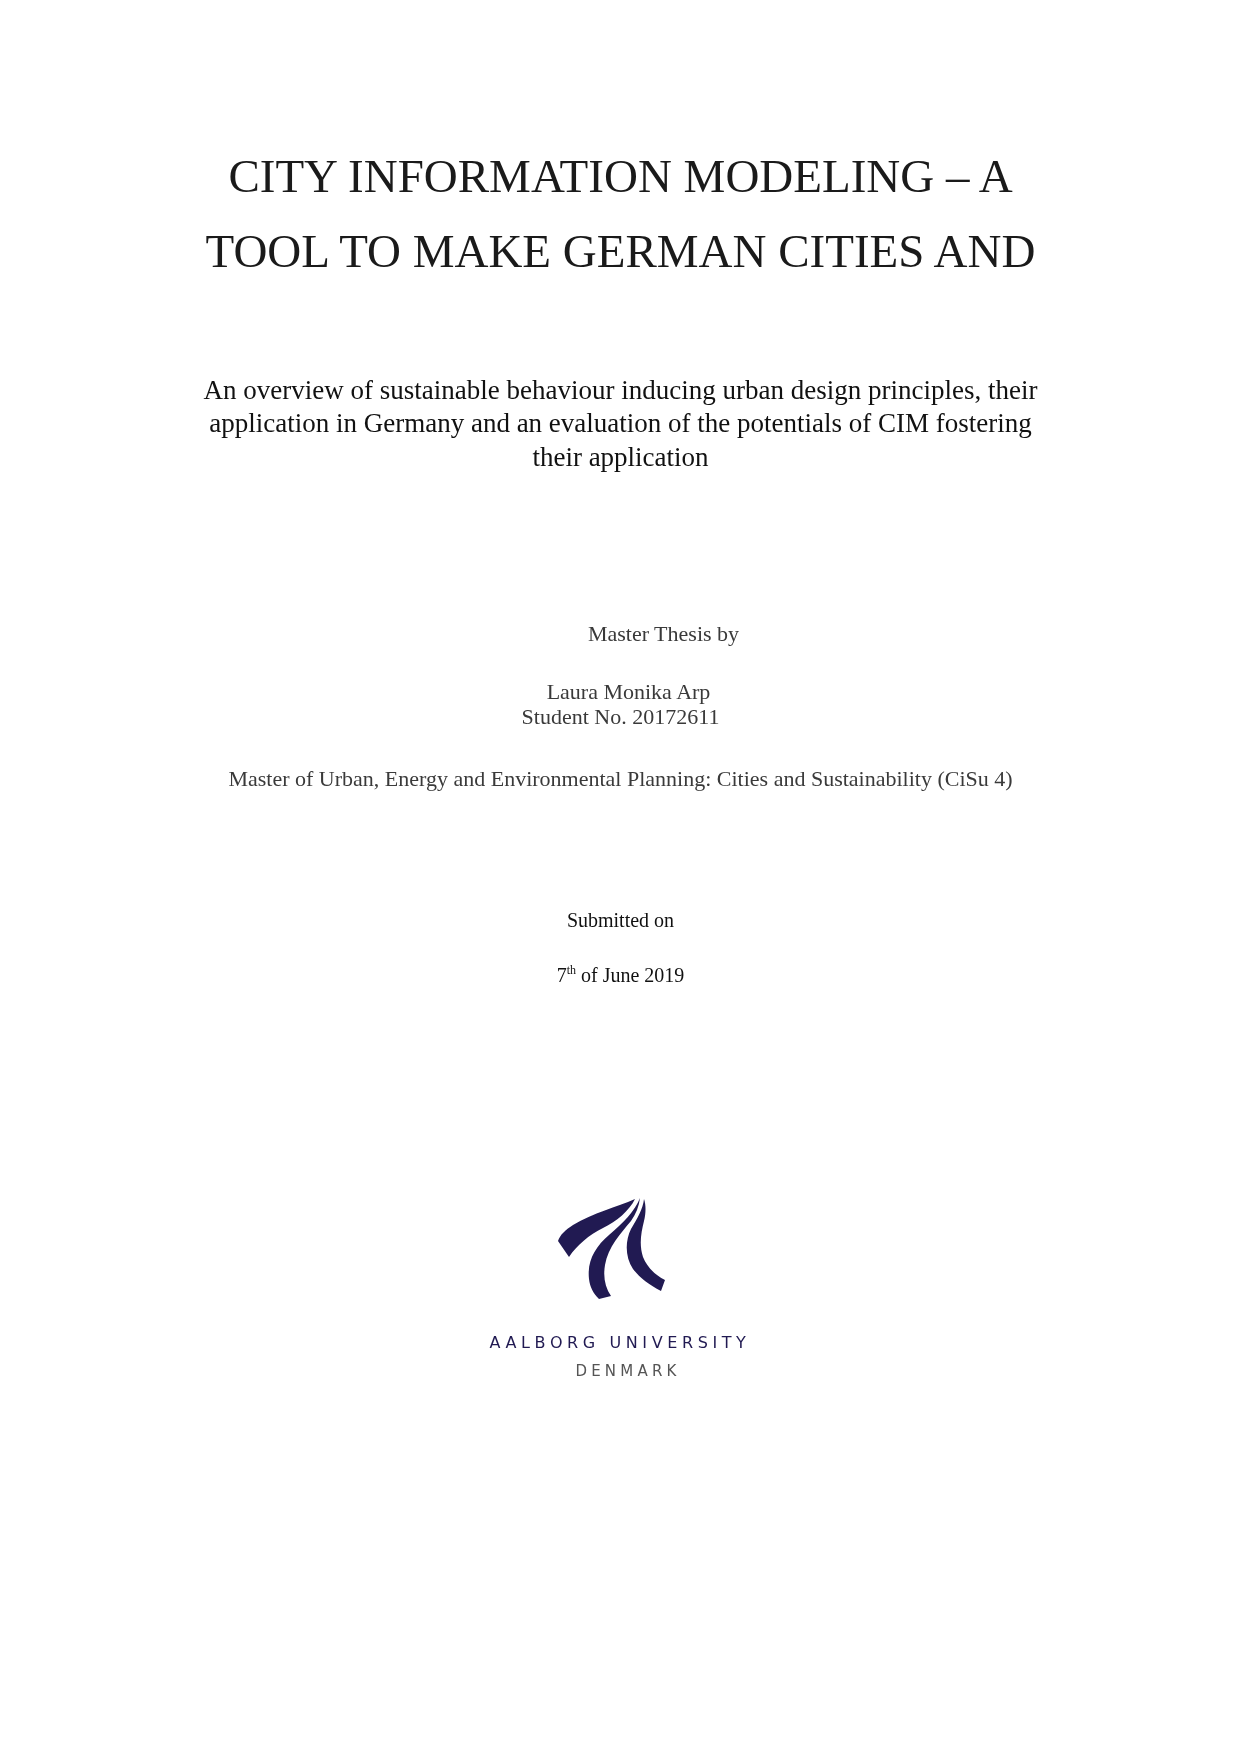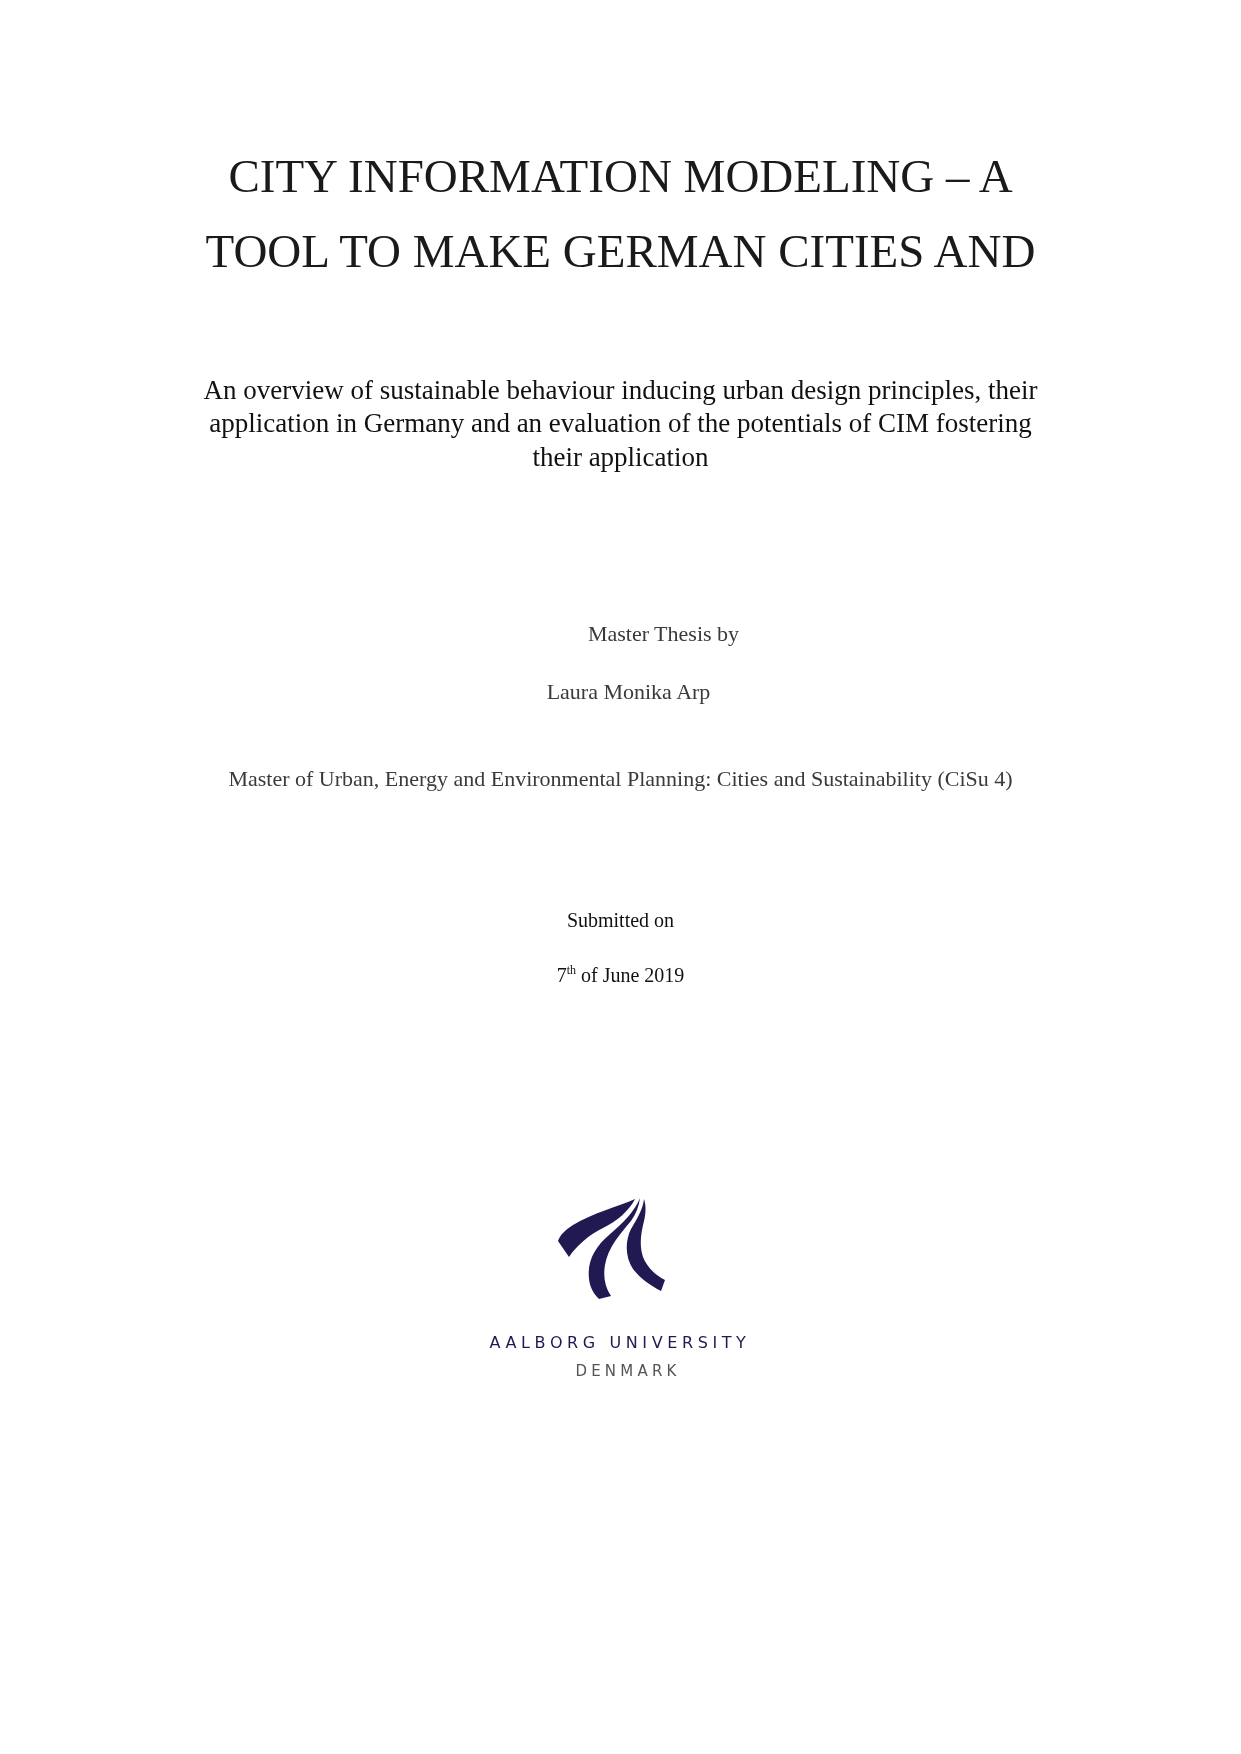--- a/index.html
+++ b/index.html
@@ -104,20 +104,21 @@
 
   <h1 class="line title" style="top:153px;">CITY INFORMATION MODELING – A</h1>
   <h1 class="line title" style="top:228px;">TOOL TO MAKE GERMAN CITIES AND</h1>
 
   <p class="line subtitle" style="top:377px;">An overview of sustainable behaviour inducing urban design principles, their</p>
   <p class="line subtitle" style="top:410px;">application in Germany and an evaluation of the potentials of CIM fostering</p>
   <p class="line subtitle" style="top:444px;">their application</p>
 
   <p class="line meta" style="top:623px;padding-left:43px;">Master Thesis by</p>
   <p class="line meta" style="top:681px;margin-left:8px;">Laura Monika Arp</p>
+  <p class="line meta" style="top:706px;">Student No. 20172611</p>
   <p class="line meta" style="top:768px;">Master of Urban, Energy and Environmental Planning: Cities and Sustainability (CiSu 4)</p>
 
   <p class="line submitted" style="top:910px;">Submitted on</p>
   <p class="line submitted" style="top:965px;"><span>7</span><sup>th</sup><span> of June 2019</span></p>
 
   <div class="logo">
     <svg class="mark" viewBox="0 0 110 110" xmlns="http://www.w3.org/2000/svg">
 
       <path fill="#211a52" d="M80 4 C 62 12, 38 18, 18 30 C 10 35, 5 40, 3 46 L 14 62 C 22 50, 34 40, 48 33 C 62 26, 74 16, 80 4 Z"></path>
 

